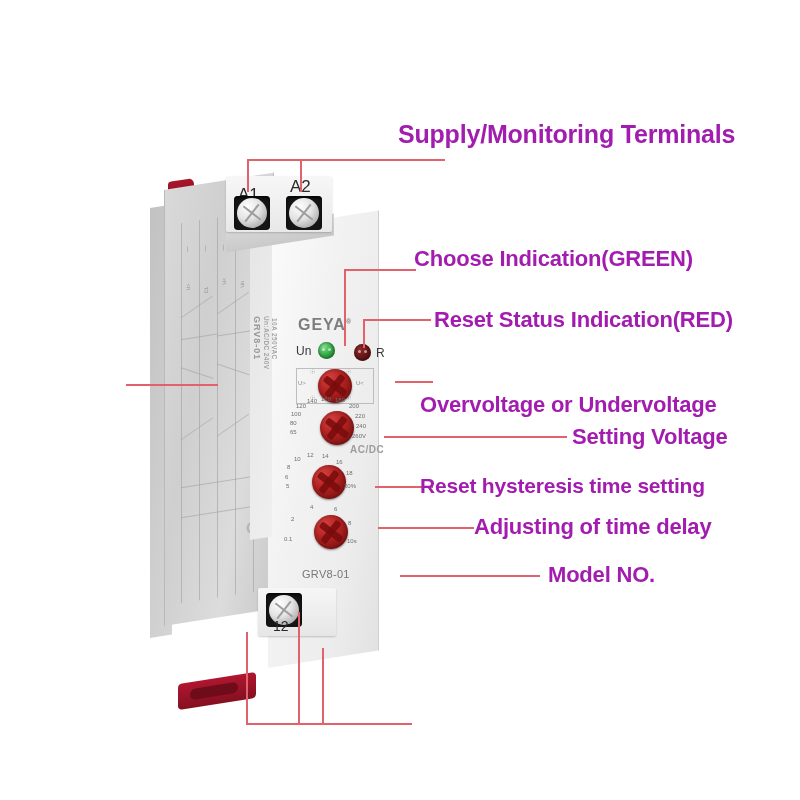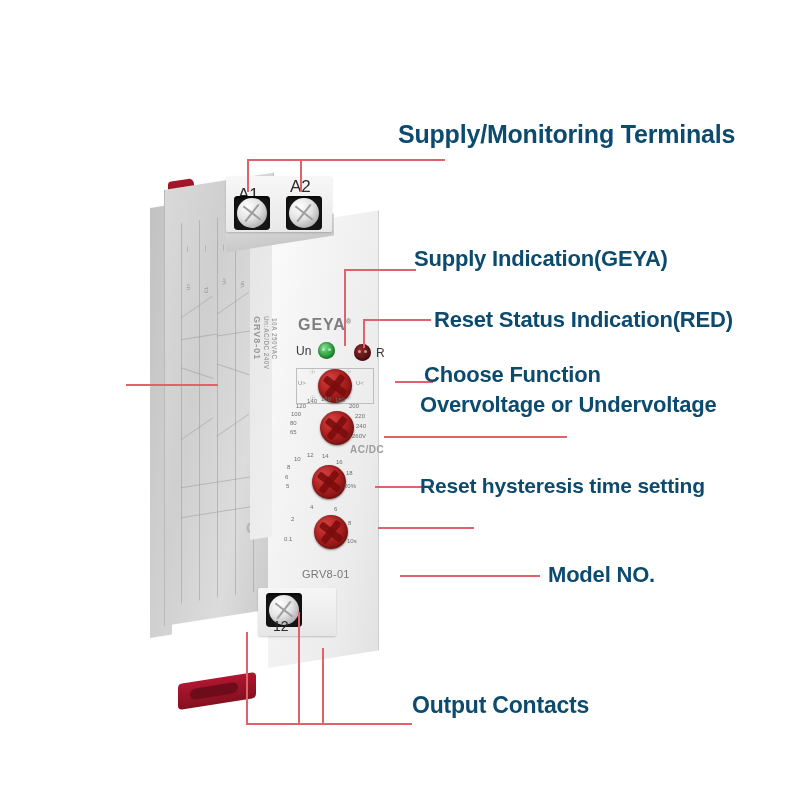--- a/index.html
+++ b/index.html
@@ -5,21 +5,21 @@
   html,body{margin:0;padding:0;}
   body{
     width:800px;height:800px;background:#ffffff;
     font-family:"Liberation Sans",sans-serif;
     position:relative;overflow:hidden;
   }
   #stage{position:absolute;inset:0;}
 
   
   .anno{
-    position:absolute;font-weight:bold;color:#0c4a6e;
+    position:absolute;font-weight:bold;color:#a21caf;
     white-space:nowrap;letter-spacing:-0.2px;
   }
   .line{position:absolute;background:#e2626b;}
   .hline{height:2px;}
   .vline{width:2px;}
 
   
   #device{position:absolute;left:150px;top:168px;width:260px;height:560px;}
 
   
@@ -311,30 +311,30 @@
 
   <div class="line hline" style="left:400px;top:575px;width:140px;"></div>
 
   <div class="line vline" style="left:246px;top:632px;height:92px;"></div>
   <div class="line vline" style="left:298px;top:612px;height:112px;"></div>
   <div class="line vline" style="left:322px;top:648px;height:76px;"></div>
   <div class="line hline" style="left:246px;top:723px;width:166px;"></div>
 
   <div class="anno" style="left:398px;top:120px;font-size:25px;">Supply/Monitoring Terminals</div>
 
-  <div class="anno" style="left:414px;top:246px;font-size:22px;">Supply Indication(GEYA)</div>
+  <div class="anno" style="left:414px;top:246px;font-size:22px;">Choose Indication(GREEN)</div>
 
   <div class="anno" style="left:434px;top:307px;font-size:22px;">Reset Status Indication(RED)</div>
 
 
-  <div class="anno" style="left:424px;top:362px;font-size:22px;">Choose Function</div>
 
   <div class="anno" style="left:420px;top:392px;font-size:22px;">Overvoltage or Undervoltage</div>
 
+  <div class="anno" style="left:572px;top:424px;font-size:22px;">Setting Voltage</div>
 
   <div class="anno" style="left:420px;top:474px;font-size:21px;">Reset hysteresis time setting</div>
 
+  <div class="anno" style="left:474px;top:514px;font-size:22px;">Adjusting of time delay</div>
 
   <div class="anno" style="left:548px;top:562px;font-size:22px;">Model NO.</div>
 
-  <div class="anno" style="left:412px;top:692px;font-size:23px;">Output Contacts</div>
 
 </div>
 
 </body></html>

